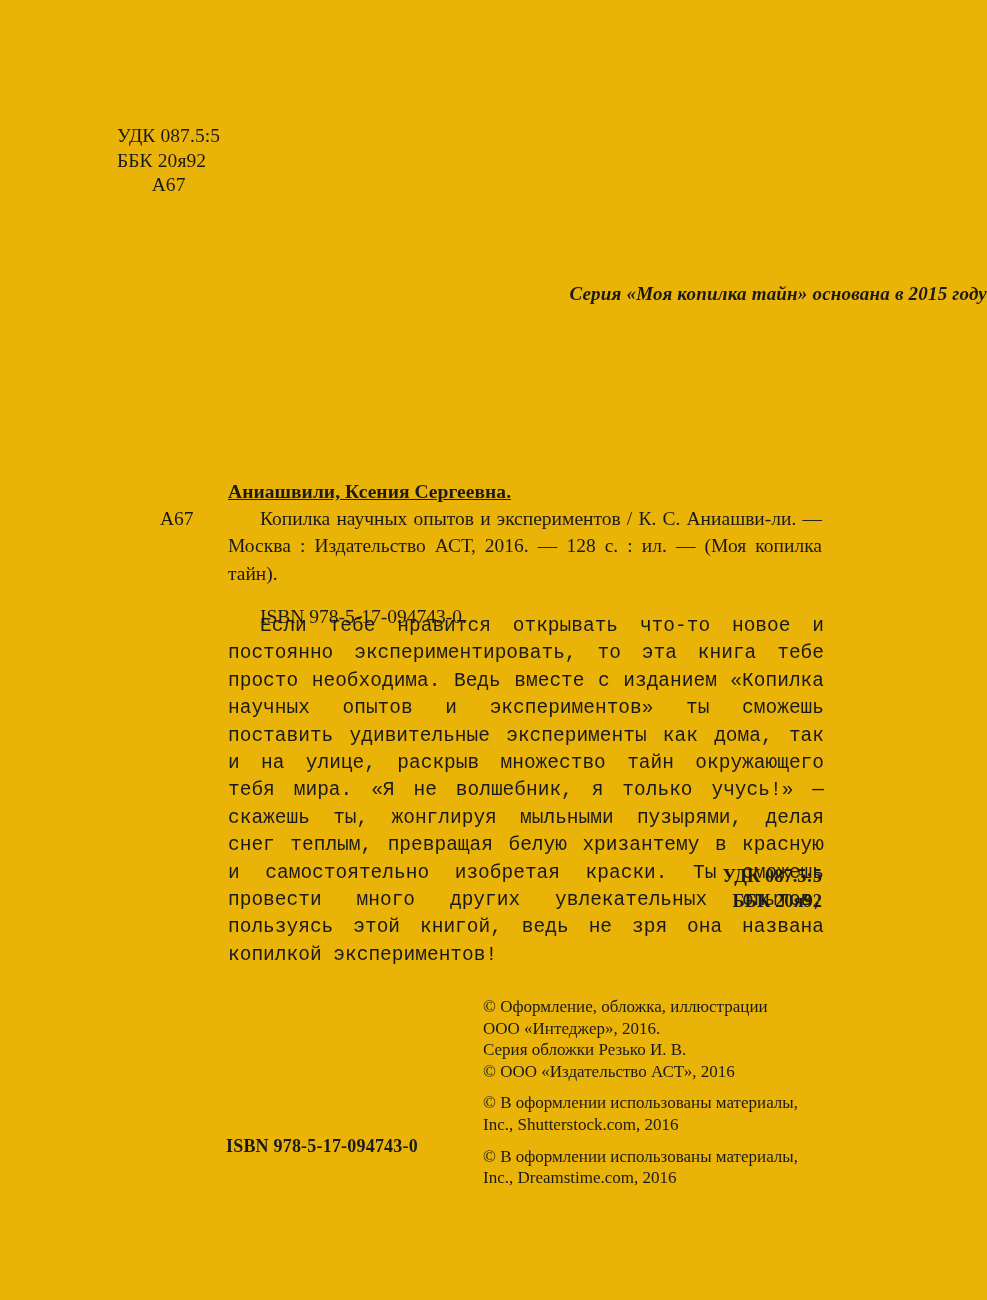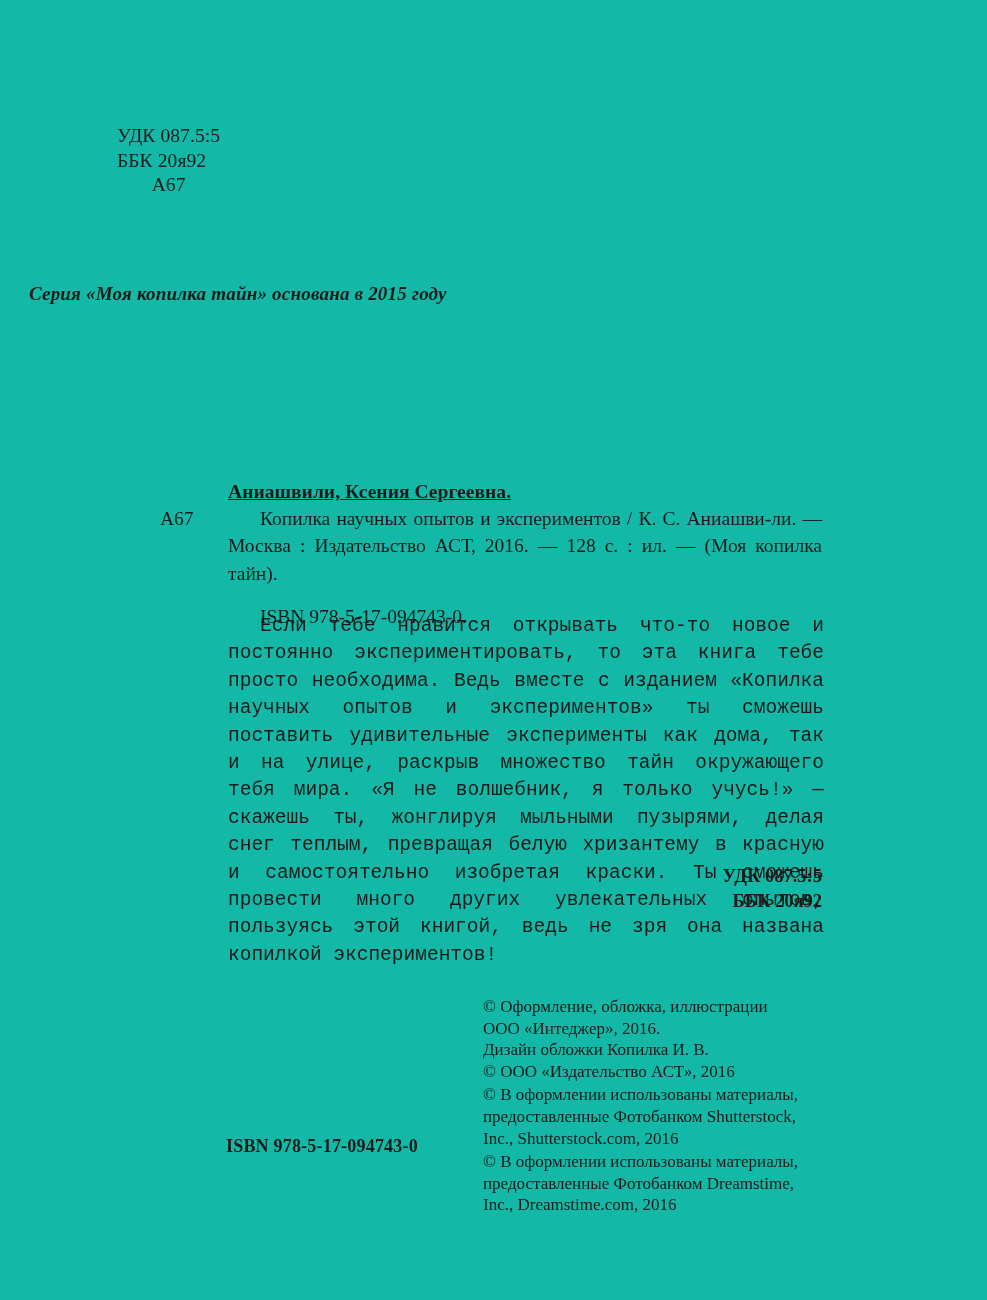--- a/index.html
+++ b/index.html
@@ -11,21 +11,21 @@
     width: 987px;
     height: 1300px;
     position: relative;
     font-family: "Liberation Serif", "DejaVu Serif", serif;
     color: #1a1a1a;
     overflow: hidden;
   }
   .page {
     position: absolute;
     inset: 0;
-    background: #14b8a6;
+    background: #eab308;
   }
 
   
   .udc-block {
     position: absolute;
     left: 117px;
     top: 124px;
     font-size: 19.5px;
     line-height: 24.5px;
     letter-spacing: 0.1px;
@@ -33,26 +33,25 @@
   }
   .udc-block .code-line { display: block; }
   .udc-block .code-line.center { text-align: center; }
 
   
   .series-line {
     position: absolute;
     left: 0;
     right: 0;
     top: 283px;
-    text-align: left;
+    text-align: right;
     font-style: italic;
     font-weight: bold;
     font-size: 19px;
     letter-spacing: 0.2px;
-    margin-left: 29px;
   }
 
   
   .record {
     position: absolute;
     left: 228px;
     top: 478px;
     width: 594px;
     font-size: 19.5px;
     line-height: 27.2px;
@@ -113,21 +112,21 @@
   
   .credits {
     position: absolute;
     left: 483px;
     top: 996px;
     width: 360px;
     font-size: 17px;
     line-height: 21.6px;
   }
   .credits .grp { margin: 0 0 0 0; }
-  .credits .grp + .grp { margin-top: 2px; }
+  .credits .grp + .grp { margin-top: 10px; }
   .credits .grp span { display: block; white-space: nowrap; }
 
   
   .isbn-bottom {
     position: absolute;
     left: 226px;
     top: 1136px;
     font-weight: bold;
     font-size: 18px;
     letter-spacing: 0.2px;
@@ -158,30 +157,28 @@
 
   <div class="udc-bottom">
     <span>УДК 087.5:5</span>
     <span>ББК 20я92</span>
   </div>
 
   <div class="credits">
     <div class="grp">
       <span>© Оформление, обложка, иллюстрации</span>
       <span>ООО «Интеджер», 2016.</span>
-      <span>Дизайн обложки Копилка И. В.</span>
+      <span>Серия обложки Резько И. В.</span>
       <span>© ООО «Издательство АСТ»,  2016</span>
     </div>
     <div class="grp">
       <span>© В оформлении использованы материалы,</span>
-      <span>предоставленные Фотобанком Shutterstock,</span>
       <span>Inc., Shutterstock.com, 2016</span>
     </div>
     <div class="grp">
       <span>© В оформлении использованы материалы,</span>
-      <span>предоставленные Фотобанком Dreamstime,</span>
       <span>Inc., Dreamstime.com, 2016</span>
     </div>
   </div>
 
   <div class="isbn-bottom">ISBN  978-5-17-094743-0</div>
 
 </div>
 
 </body></html>

